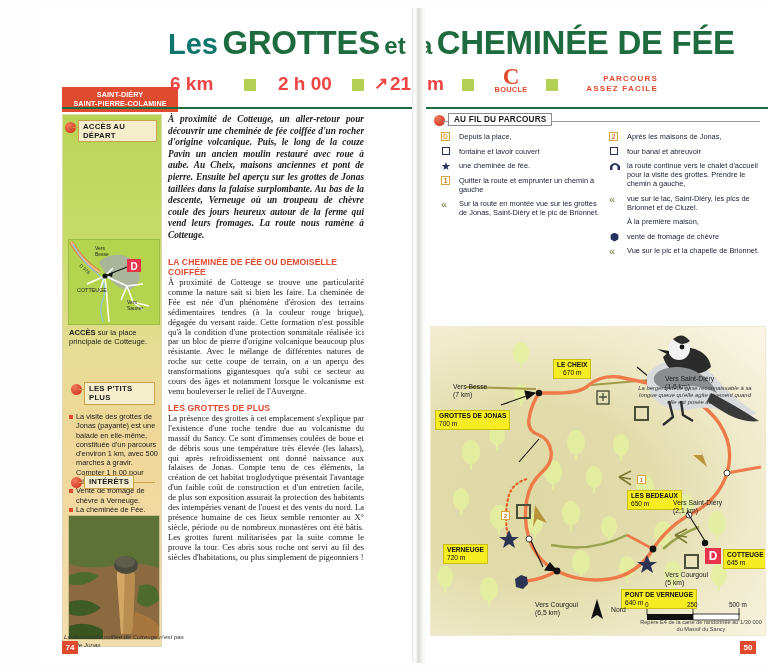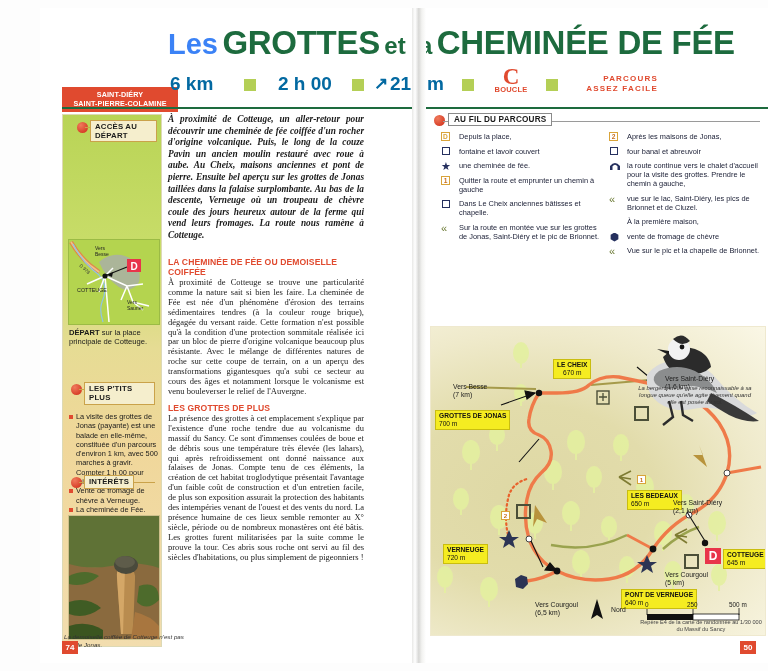--- a/index.html
+++ b/index.html
@@ -18,45 +18,45 @@
 
   
   .numbox{position:absolute;left:22px;top:14px;width:92px;height:62px;background:#e04a2f;}
   .numbox span{display:block;text-align:center;color:#fff;font-size:49px;line-height:62px;
      font-family:"Liberation Sans",sans-serif;font-weight:300;letter-spacing:-1px;}
   .communes{position:absolute;left:22px;top:79px;width:116px;background:#e04a2f;color:#fff;
      font-size:7.2px;font-weight:bold;text-align:center;padding:3px 0 4px;line-height:9px;letter-spacing:.1px;}
 
   
   .title{position:absolute;left:128px;top:16px;width:560px;height:40px;white-space:nowrap;}
-  .t-les{font-size:29px;font-weight:bold;color:#3b82f6;font-family:"Liberation Sans",sans-serif;}
+  .t-les{font-size:29px;font-weight:bold;color:#0f766e;font-family:"Liberation Sans",sans-serif;}
   .t-grottes{font-size:33px;font-weight:bold;color:#1d6b3e;letter-spacing:-.3px;}
   .t-etla{font-size:24px;font-weight:bold;color:#1d6b3e;}
   .t-chem{font-size:33px;font-weight:bold;color:#1d6b3e;letter-spacing:-.3px;}
 
   .statbar{position:absolute;left:130px;top:62px;width:600px;height:30px;}
-  .stat{position:absolute;color:#0369a1;font-weight:bold;font-size:19px;white-space:nowrap;}
+  .stat{position:absolute;color:#ef4444;font-weight:bold;font-size:19px;white-space:nowrap;}
   .sq{position:absolute;width:12px;height:12px;background:#b4cf56;top:9px;}
   .boucle{position:absolute;color:#e04a2f;font-weight:bold;text-align:center;}
   .boucle .c{font-size:23px;line-height:17px;font-family:"Liberation Serif",serif;}
   .boucle .lab{font-size:7.5px;letter-spacing:.2px;}
   .diffic{position:absolute;color:#e04a2f;font-weight:bold;font-size:8px;letter-spacing:1.2px;
      text-align:right;line-height:10px;}
 
   .rule{position:absolute;left:22px;top:99px;width:706px;height:2px;background:#1d6b3e;}
 
   
   .intro{position:absolute;left:128px;top:106px;width:196px;
      font-family:"Liberation Serif",serif;font-style:italic;font-weight:bold;
      font-size:9.3px;line-height:11.6px;color:#1a1a1a;text-align:justify;}
 
   
   .sidebar{position:absolute;left:22px;top:106px;width:100px;height:533px;
      background:linear-gradient(to bottom,#b9d456 0%,#c9dd6a 26%,#e6dc94 44%,#f0d79a 62%,#f2ddae 100%);
-     border:1px solid #ddd9b5;box-sizing:border-box;padding-left:12px;}
+     border:1px solid #ddd9b5;box-sizing:border-box;}
 
   .secthead{position:relative;height:13px;margin:6px 4px 3px 2px;}
   .bullet{position:absolute;left:0;top:1px;width:11px;height:11px;border-radius:50%;
      background:radial-gradient(circle at 34% 30%,#f07a5c,#d8412a 70%);}
   .secthead .line{position:absolute;left:8px;top:6px;right:0;height:1px;background:#caa24a;}
   .secthead .lbl{position:absolute;left:13px;top:-1px;background:#f5eecd;border:1px solid #caa24a;
      padding:1px 4px 1px 4px;font-size:7.8px;font-weight:bold;color:#1a1a1a;letter-spacing:.2px;}
 
   .minimap{position:absolute;left:5px;top:124px;width:90px;height:84px;background:#b4d44f;
      border:1px solid #9bbb45;overflow:hidden;}
@@ -156,21 +156,21 @@
           <text x="26" y="10" font-size="5" fill="#222" font-family="Liberation Sans, sans-serif">Vers</text>
           <text x="26" y="16" font-size="5" fill="#222" font-family="Liberation Sans, sans-serif">Besse</text>
           <text x="8" y="52" font-size="5.4" fill="#222" font-family="Liberation Sans, sans-serif">COTTEUGE</text>
           <text x="58" y="64" font-size="5" fill="#222" font-family="Liberation Sans, sans-serif">Vers</text>
           <text x="58" y="70" font-size="5" fill="#222" font-family="Liberation Sans, sans-serif">Saurier</text>
           <text x="10" y="26" font-size="4.6" fill="#333" transform="rotate(42 10 26)" font-family="Liberation Sans, sans-serif">D 978</text>
         </svg>
       </div>
 
       <div class="depart">
-        <b>DÉPART</b><span> sur la place principale de Cotteuge.</span>
+        <b>ACCÈS</b><span> sur la place principale de Cotteuge.</span>
       </div>
 
       <div class="ptits">
         <div class="secthead">
           <div class="bullet"></div>
           <div class="line"></div>
           <div class="lbl">LES P'TITS PLUS</div>
         </div>
         <div style="margin-top:16px">
           <div class="li">La visite des grottes de Jonas (payante) est une balade en elle-même, constituée d'un parcours d'environ 1 km, avec 500 marches à gravir. Compter 1 h 00 pour faire la visite.</div>
@@ -284,26 +284,20 @@
           <span class="gl">
                 <i class="ic-star" style="font-style:normal">★</i>
               </span>
           <span>une cheminée de fée.</span>
         </div>
         <div class="fitem">
           <span class="gl">
                 <i class="ic-num" style="font-style:normal">1</i>
               </span>
           <span>Quitter la route et emprunter un chemin à gauche</span>
-        </div>
-        <div class="fitem">
-          <span class="gl">
-                <i class="ic-square"></i>
-              </span>
-          <span>Dans Le Cheix anciennes bâtisses et chapelle.</span>
         </div>
         <div class="fitem">
           <span class="gl">
                 <i class="ic-view" style="font-style:normal">«</i>
               </span>
           <span>Sur la route en montée vue sur les grottes de Jonas, Saint-Diéry et le pic de Brionnet.</span>
         </div>
       </div>
 
       <div class="fcol b">

